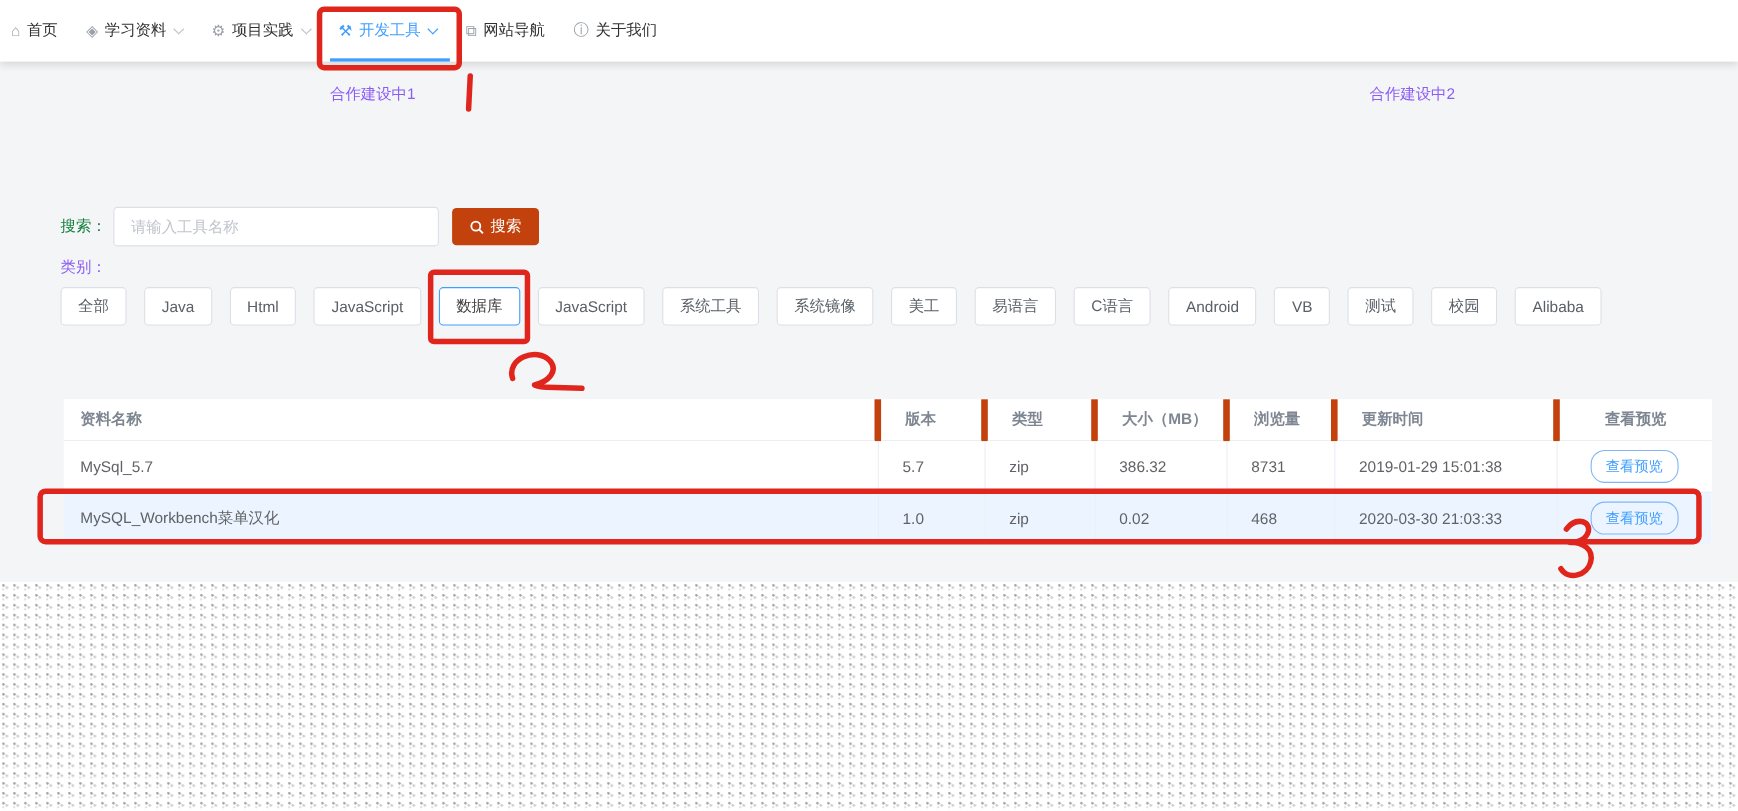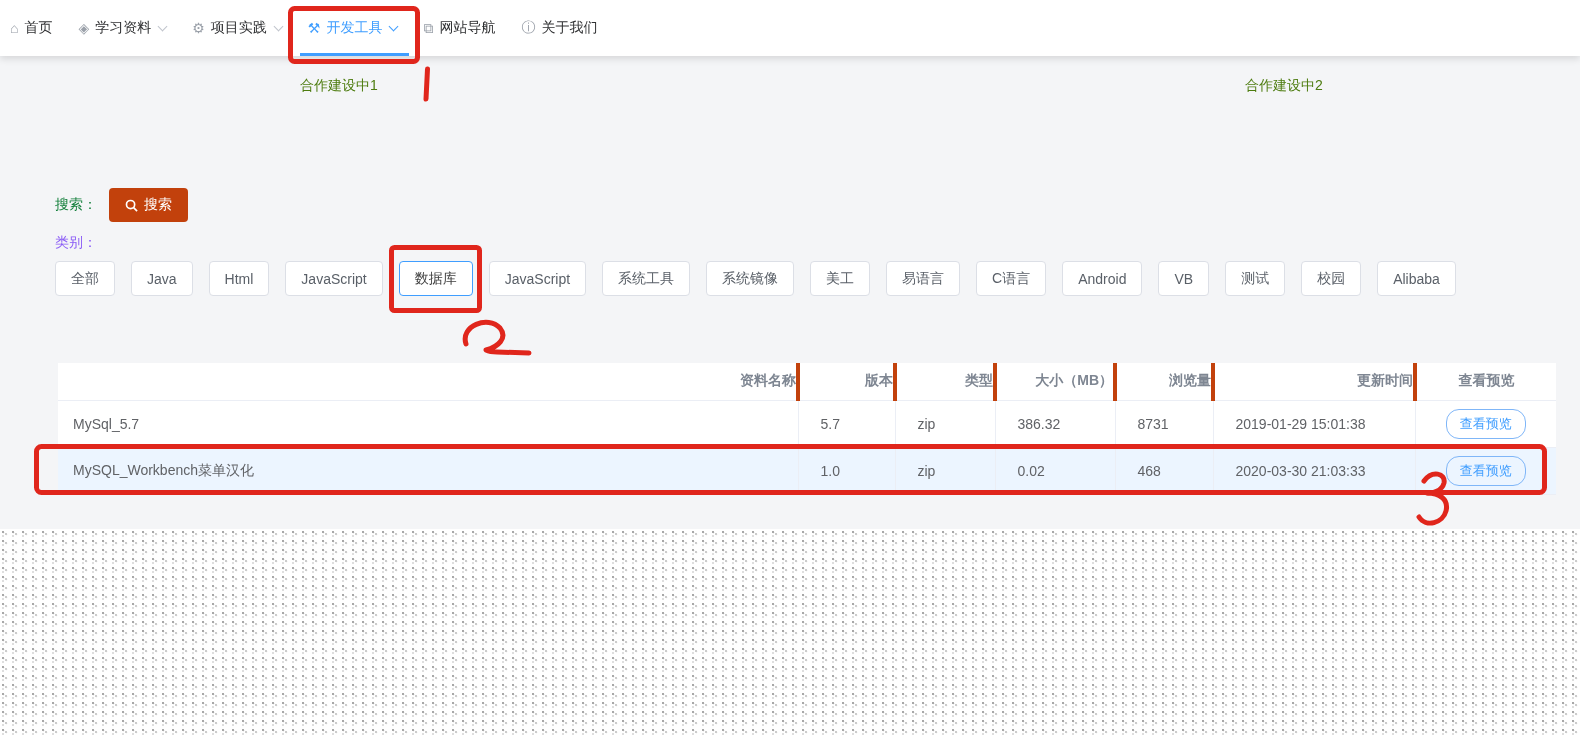--- a/index.html
+++ b/index.html
@@ -46,21 +46,21 @@
     height:3px; background:#409EFF;
   }
   .chev {
     display:inline-block; width:7px; height:7px; margin-left:8px; margin-top:-4px;
     border-right:1.6px solid #c0c4cc; border-bottom:1.6px solid #c0c4cc;
     transform:rotate(45deg);
   }
   .nav-item.active .chev { border-color:#409EFF; }
 
   
-  .banner { position:absolute; color:#4d7c0f; font-size:14px; z-index:1; }
+  .banner { position:absolute; color:#8b5cf6; font-size:14px; z-index:1; }
   .banner-left { top:77px; left:300px; }
   .banner-right { top:77px; left:1245px; }
 
   
   .search-row { position:absolute; top:188px; left:55px; display:flex; align-items:center; z-index:1; }
   .field-label { color:#15803d; font-size:14px; }
   .search-input {
     width:296px; height:36px; margin-left:6px; padding:0 15px;
     border:1px solid #dcdfe6; border-radius:4px; background:#fff;
     font-size:14px; color:#606266; outline:none;
@@ -85,23 +85,23 @@
     font-family:"Liberation Sans","DejaVu Sans",sans-serif;
   }
   .cat-btn.active { color:#404040; border-color:#409EFF; }
 
   
   .data-table {
     position:absolute; top:363px; left:58px; width:1498px; z-index:1;
     border-collapse:collapse; table-layout:fixed; background:#fff; font-size:14px;
   }
   .data-table th {
-    height:37px; text-align:right; padding-left:15px; font-weight:bold;
+    height:37px; text-align:left; padding-left:15px; font-weight:bold;
     color:#7e8692; background:#fff;
-    border-bottom:1px solid #ebeef5; border-right:4px solid #c2410c;
+    border-bottom:1px solid #ebeef5; border-right:6px solid #c2410c;
   }
   .data-table td {
     height:47px; padding-left:15px; color:#606266;
     border-bottom:1px solid #ebeef5; border-right:1px solid #ebeef5;
     background:#fff;
   }
   .data-table th:nth-child(n+2), .data-table td:nth-child(n+2) { padding-left:22px; }
   .data-table th:last-child, .data-table td:last-child {
     border-right:none; text-align:center; padding-left:0;
   }
@@ -153,20 +153,21 @@
       <span class="nav-icon">ⓘ</span>
       <span>关于我们</span>
     </div>
   </nav>
 
   <div class="banner banner-left">合作建设中1</div>
   <div class="banner banner-right">合作建设中2</div>
 
   <div class="search-row">
     <span class="field-label">搜索：</span>
+    <input class="search-input" type="text" placeholder="请输入工具名称" style="">
     <button class="search-btn">
       <svg width="13" height="13" viewBox="0 0 14 14" fill="none" stroke="#ffffff" stroke-width="1.8">
         <circle cx="6" cy="6" r="4.4"></circle>
           <line x1="9.3" y1="9.3" x2="13" y2="13"></line>
       </svg>
       <span>搜索</span>
     </button>
   </div>
 
   <div class="category-label">类别：</div>

